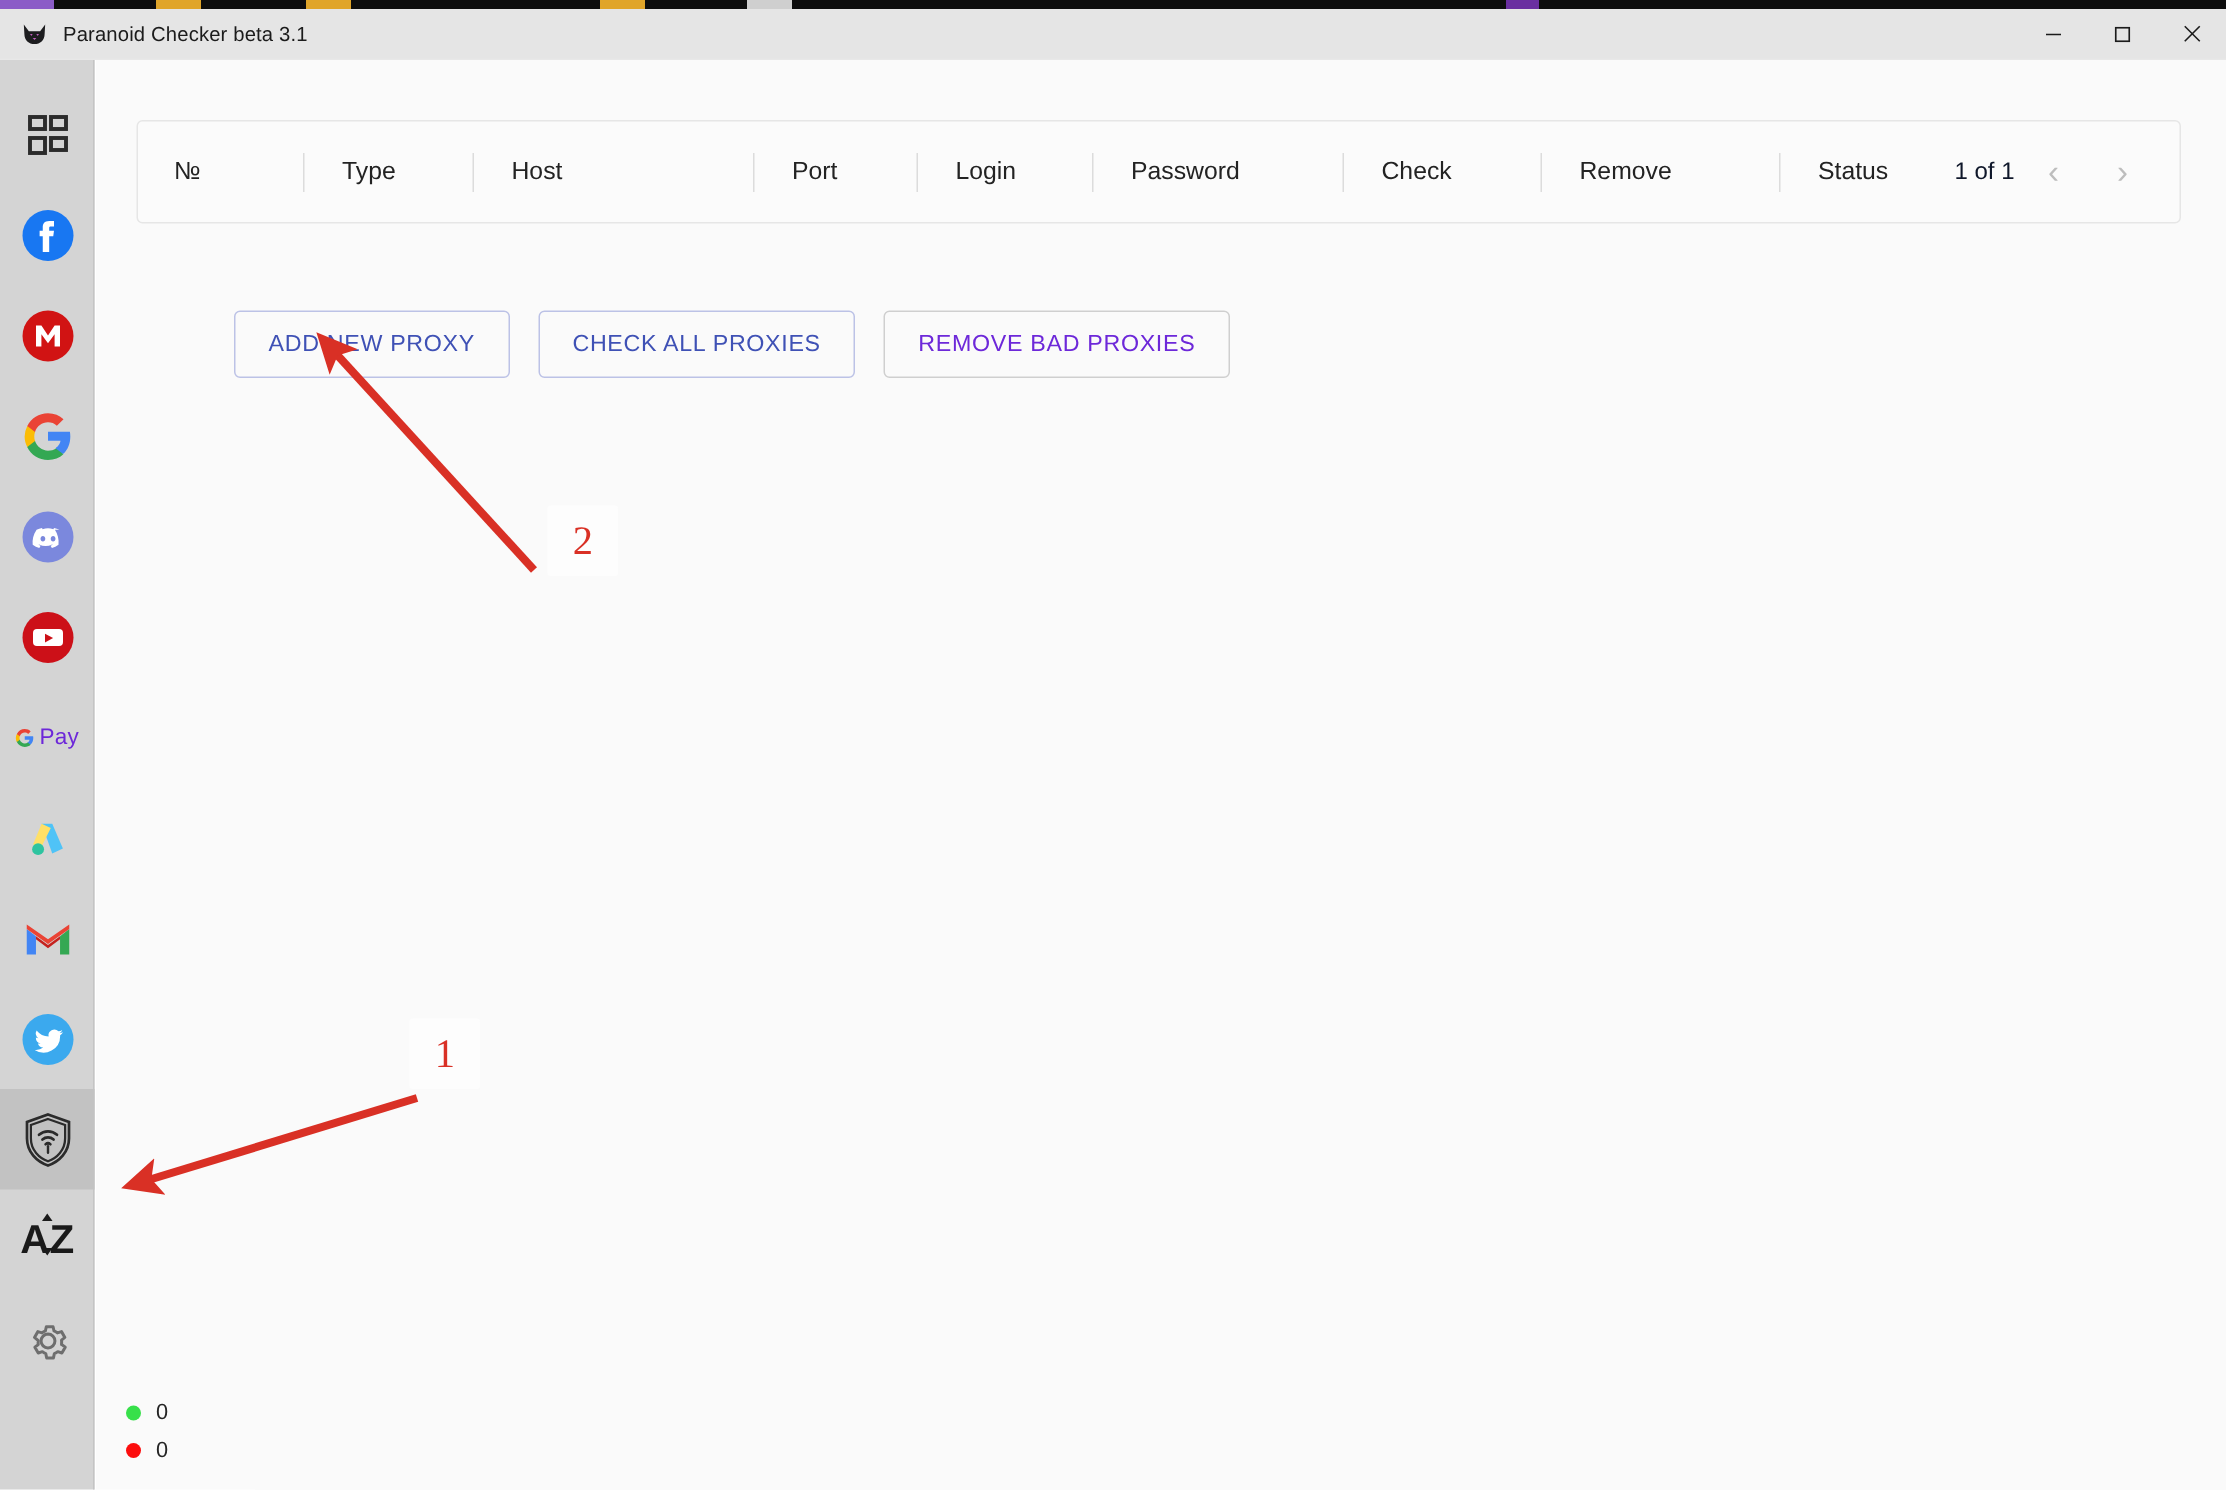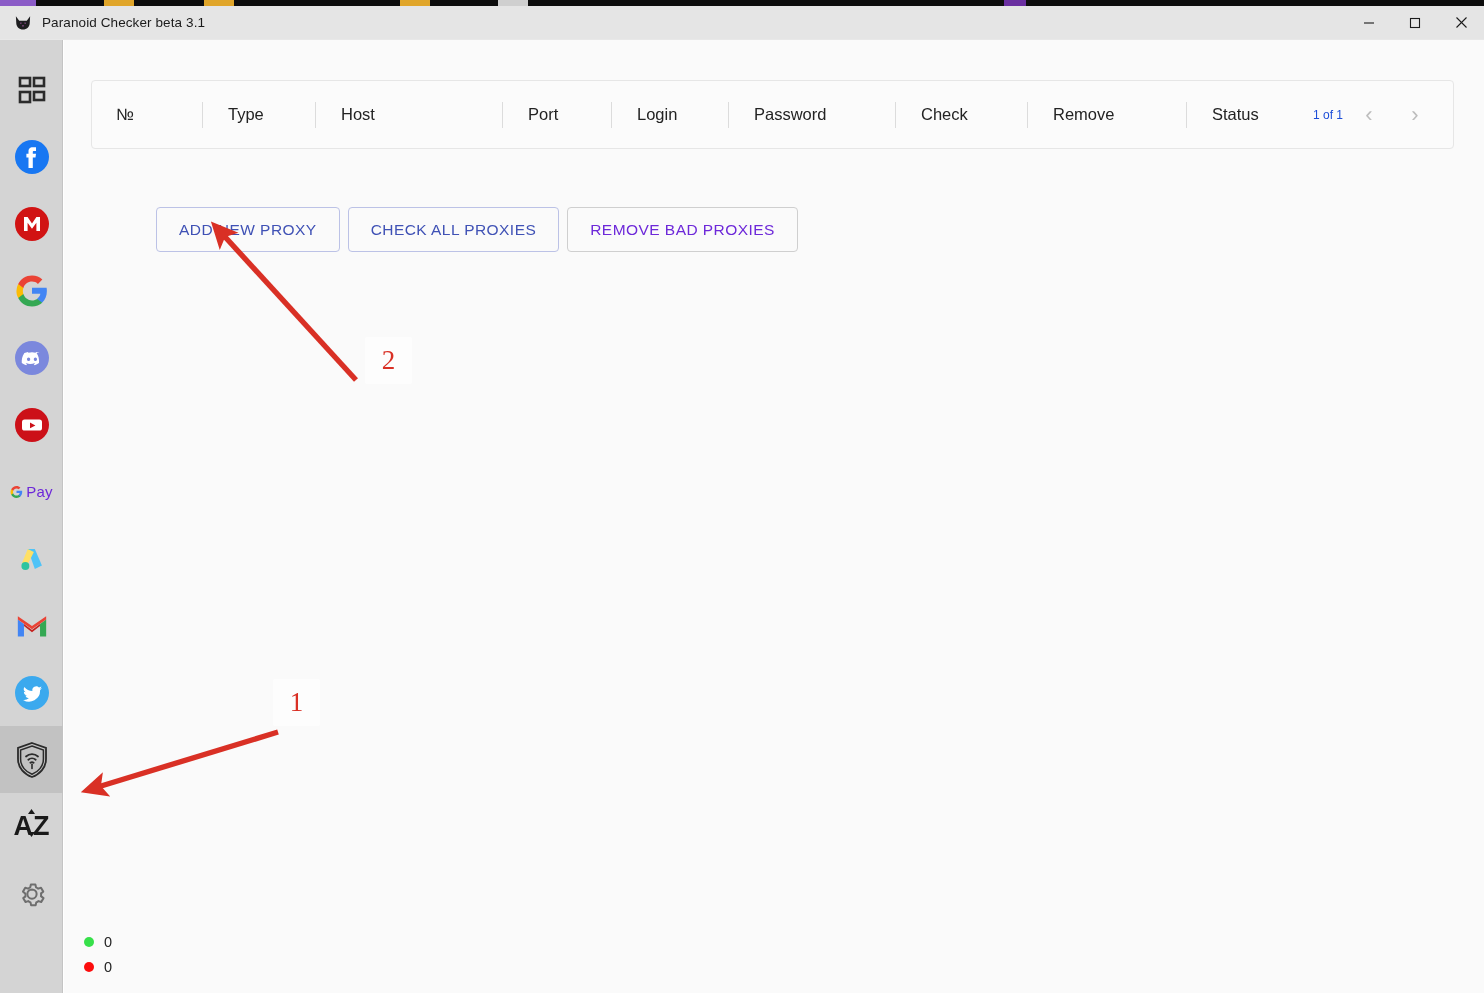--- a/index.html
+++ b/index.html
@@ -79,31 +79,31 @@
     height: 100%;
   }
   .col-div {
     width: 1px; height: 26px; background: #dcdcdc;
     flex: 0 0 auto;
   }
   #pager {
     position: absolute; right: 18px; top: 0; height: 100%;
     display: flex; align-items: center; gap: 6px;
   }
-  #pager .pcount { font-size: 12px; color: #1d4ed8; white-space: nowrap; }
+  #pager .pcount { font-size: 16px; color: #0f172a; white-space: nowrap; }
   #pager .parrow {
     width: 40px; height: 40px; border-radius: 50%;
     display: flex; align-items: center; justify-content: center;
     color: #bdbdbd; font-size: 22px; line-height: 1;
   }
 
   
   #btnrow {
     position: absolute; left: 92px; top: 167px;
-    display: flex; gap: 8px; align-items: flex-end;
+    display: flex; gap: 19px; align-items: flex-end;
   }
   .mbtn {
     height: 45px; padding: 0 22px;
     border-radius: 4px; background: transparent;
     font-family: "Liberation Sans", sans-serif;
     font-size: 15.5px; font-weight: 500; letter-spacing: .45px;
     display: flex; align-items: center; justify-content: center;
     cursor: pointer; white-space: nowrap;
   }
   .mbtn.primary { border: 1px solid #bcc2e6; color: #3f51b5; }

